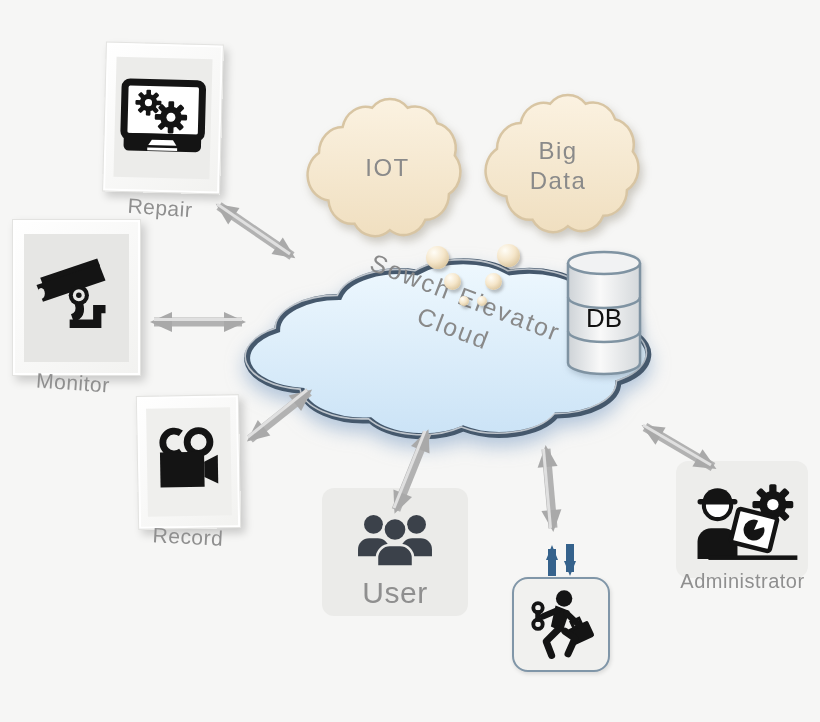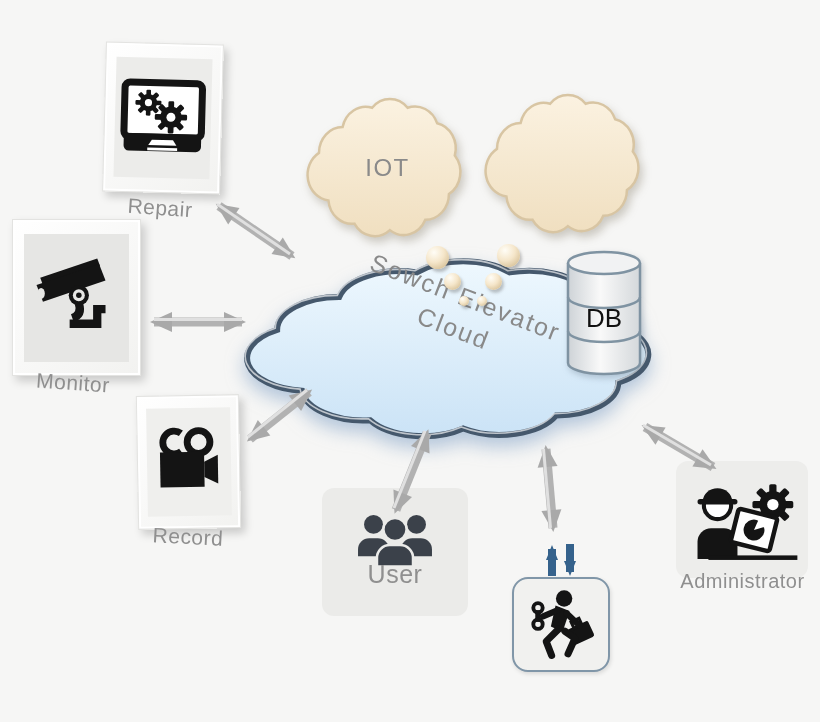--- a/index.html
+++ b/index.html
@@ -78,20 +78,24 @@
   </svg>
 
   <svg class="cloud-svg thought-cloud" style="left:306px;top:91px" width="163" height="152" viewBox="14 12 138 118" preserveAspectRatio="none">
     <path d="M25,60 a20,20 0 0 1 20,-20 a20,20 0 0 1 25,-15 a20,20 0 0 1 30,0 a20,20 0 0 1 25,12 a20,20 0 0 1 15,25 a20,20 0 0 1 -5,30 a20,20 0 0 1 -20,20 a20,20 0 0 1 -30,8 a20,20 0 0 1 -30,-5 a20,20 0 0 1 -22,-18 a20,20 0 0 1 -8,-37 z" fill="url(#thoughtFill)" stroke="#d8c5a3" stroke-width="2.5" vector-effect="non-scaling-stroke"></path>
   </svg>
   <div class="thought-label" style="left:306px;top:153px;width:163px">IOT</div>
 
   <svg class="cloud-svg thought-cloud" style="left:484px;top:87px" width="163" height="152" viewBox="14 12 138 118" preserveAspectRatio="none">
     <path d="M25,60 a20,20 0 0 1 20,-20 a20,20 0 0 1 25,-15 a20,20 0 0 1 30,0 a20,20 0 0 1 25,12 a20,20 0 0 1 15,25 a20,20 0 0 1 -5,30 a20,20 0 0 1 -20,20 a20,20 0 0 1 -30,8 a20,20 0 0 1 -30,-5 a20,20 0 0 1 -22,-18 a20,20 0 0 1 -8,-37 z" fill="url(#thoughtFill)" stroke="#d8c5a3" stroke-width="2.5" vector-effect="non-scaling-stroke"></path>
   </svg>
+  <div class="thought-label" style="left:478px;top:136px;width:160px">
+    <div>Big</div>
+    <div>Data</div>
+  </div>
 
   <div class="bubble" style="left:426px;top:246px;width:23px;height:23px"></div>
   <div class="bubble" style="left:497px;top:244px;width:23px;height:23px"></div>
   <div class="bubble" style="left:444px;top:273px;width:17px;height:17px"></div>
   <div class="bubble" style="left:485px;top:273px;width:17px;height:17px"></div>
   <div class="bubble" style="left:459px;top:296px;width:10px;height:10px"></div>
   <div class="bubble" style="left:477px;top:296px;width:10px;height:10px"></div>
 
   <svg class="cloud-svg main-cloud" style="left:243px;top:251px" width="428" height="194" viewBox="14 12 138 118" preserveAspectRatio="none">
     <path d="M25,60 a20,20 0 0 1 20,-20 a20,20 0 0 1 25,-15 a20,20 0 0 1 30,0 a20,20 0 0 1 25,12 a20,20 0 0 1 15,25 a20,20 0 0 1 -5,30 a20,20 0 0 1 -20,20 a20,20 0 0 1 -30,8 a20,20 0 0 1 -30,-5 a20,20 0 0 1 -22,-18 a20,20 0 0 1 -8,-37 z" fill="url(#mainCloudFill)" stroke="#45586c" stroke-width="6" vector-effect="non-scaling-stroke"></path>
@@ -161,21 +165,21 @@
         <path d="M7,54 v-8 a13,13 0 0 1 13,-13 h10 a13,13 0 0 1 13,13 v8 z"></path>
         <circle cx="75" cy="17" r="11"></circle>
         <path d="M57,54 v-8 a13,13 0 0 1 13,-13 h10 a13,13 0 0 1 13,13 v8 z"></path>
       </g>
       <g fill="#3b414a" stroke="#ebebe9" stroke-width="3">
         <circle cx="50" cy="23" r="13.5"></circle>
         <path d="M29,66 v-10 a15,15 0 0 1 15,-15 h12 a15,15 0 0 1 15,15 v10 z"></path>
       </g>
     </svg>
   </div>
-  <div class="node-label" style="left:330px;top:560px;width:130px;font-size:25px">User</div>
+  <div class="node-label" style="left:330px;top:576px;width:130px;font-size:30px">User</div>
 
   <div class="tile-company" style="left:512px;top:577px;width:94px;height:91px">
     <svg width="78" height="78" viewBox="0 0 100 100">
       <g fill="#141414">
         <circle cx="54" cy="16" r="10.5"></circle>
         <path d="M43,25 l18,7 -9,27 -15,-7 z"></path>
         <rect x="17" y="31" width="7" height="15"></rect>
         <circle cx="20.5" cy="28" r="6" fill="none" stroke="#141414" stroke-width="5"></circle>
         <circle cx="20.5" cy="49" r="6" fill="none" stroke="#141414" stroke-width="5"></circle>
         <g transform="rotate(-25 76 60)">

